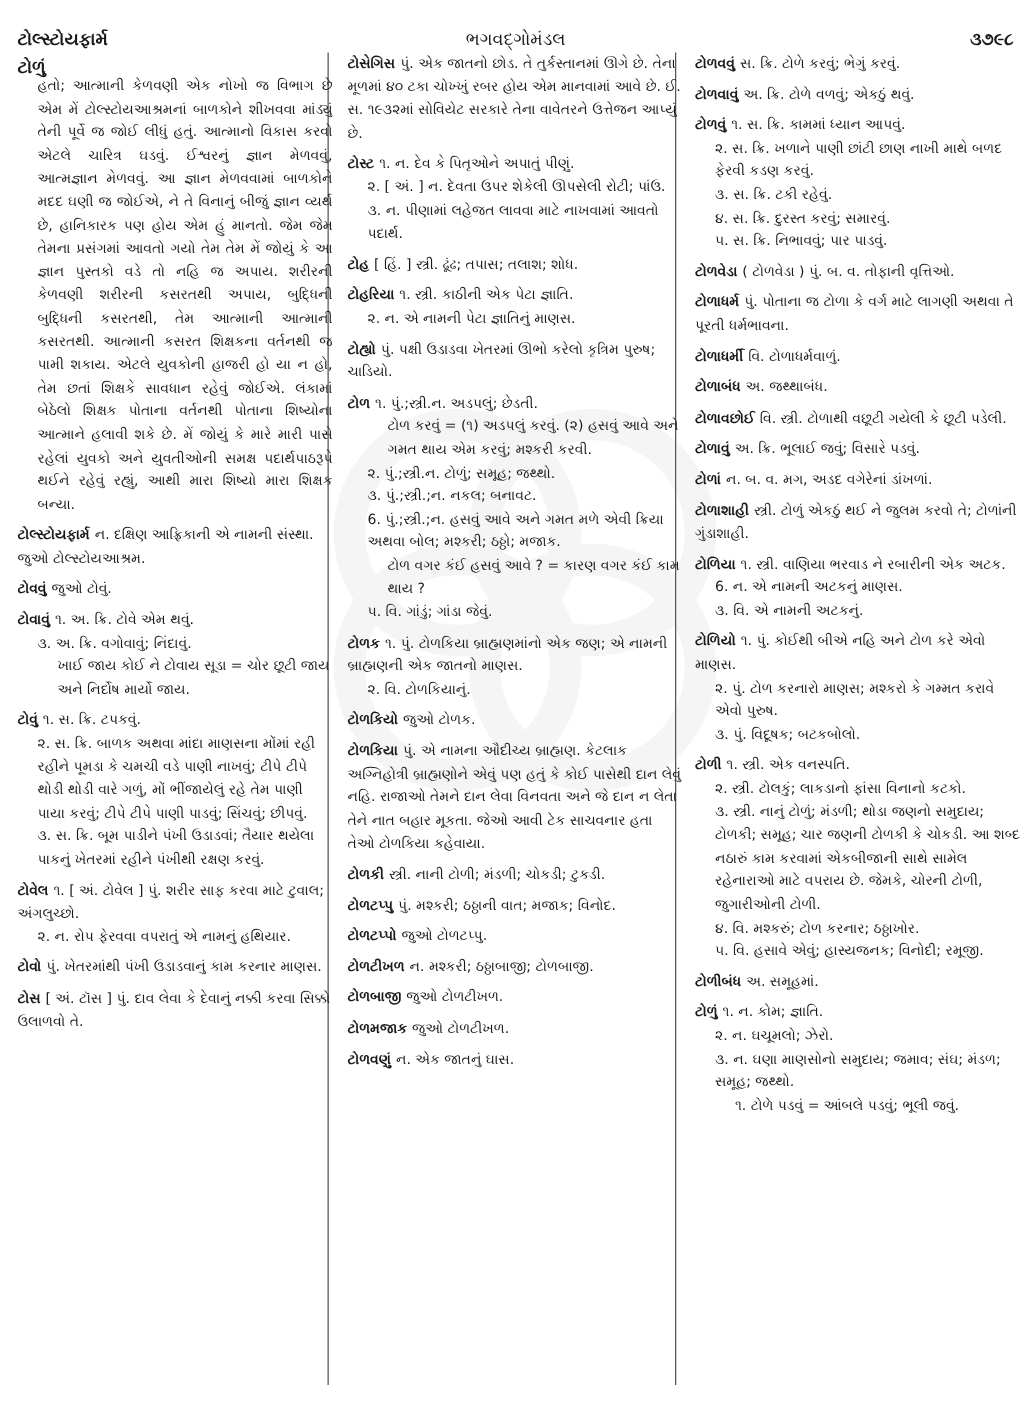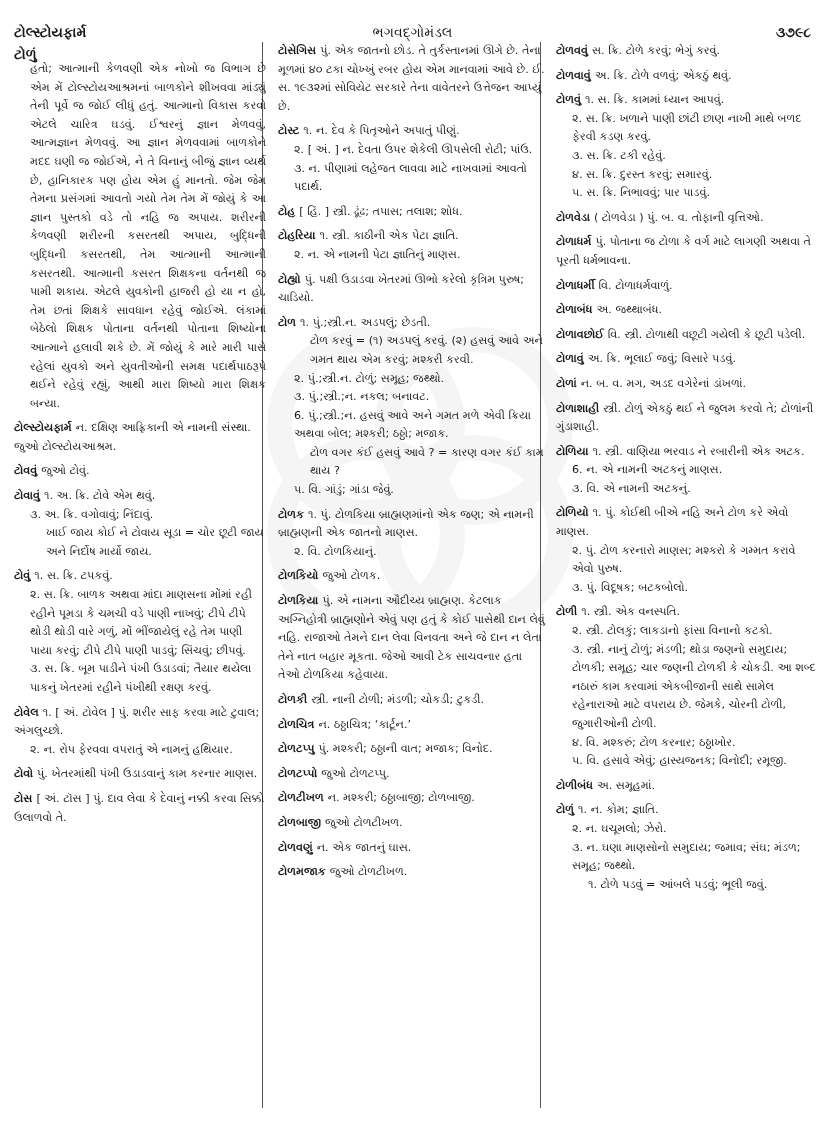--- a/index.html
+++ b/index.html
@@ -128,39 +128,36 @@
       <div class="entry">
         <span class="line"><span class="hw">ટોળકિયો</span><span>જુઓ ટોળક.</span></span>
       </div>
       <div class="entry">
         <span class="line"><span class="hw">ટોળકિયા</span><span>પું. એ નામના ઔદીચ્ય બ્રાહ્મણ. કેટલાક અગ્નિહોત્રી બ્રાહ્મણોને એવું પણ હતું કે કોઈ પાસેથી દાન લેવું નહિ. રાજાઓ તેમને દાન લેવા વિનવતા અને જે દાન ન લેતા તેને નાત બહાર મૂકતા. જેઓ આવી ટેક સાચવનાર હતા તેઓ ટોળકિયા કહેવાયા.</span></span>
       </div>
       <div class="entry">
         <span class="line"><span class="hw">ટોળકી</span><span>સ્ત્રી. નાની ટોળી; મંડળી; ચોકડી; ટુકડી.</span></span>
       </div>
       <div class="entry">
-        <span class="line"><span class="hw">ટોળચિત્ર</span><span>ન. ઠઠ્ઠાચિત્ર; ‘કાર્ટૂન.’</span></span>
-      </div>
-      <div class="entry">
         <span class="line"><span class="hw">ટોળટપ્પુ</span><span>પું. મશ્કરી; ઠઠ્ઠાની વાત; મજાક; વિનોદ.</span></span>
       </div>
       <div class="entry">
         <span class="line"><span class="hw">ટોળટપ્પો</span><span>જુઓ ટોળટપ્પુ.</span></span>
       </div>
       <div class="entry">
         <span class="line"><span class="hw">ટોળટીખળ</span><span>ન. મશ્કરી; ઠઠ્ઠાબાજી; ટોળબાજી.</span></span>
       </div>
       <div class="entry">
         <span class="line"><span class="hw">ટોળબાજી</span><span>જુઓ ટોળટીખળ.</span></span>
       </div>
       <div class="entry">
+        <span class="line"><span class="hw">ટોળમજાક</span><span>જુઓ ટોળટીખળ.</span></span>
+      </div>
+      <div class="entry">
         <span class="line"><span class="hw">ટોળવણું</span><span>ન. એક જાતનું ઘાસ.</span></span>
-      </div>
-      <div class="entry">
-        <span class="line"><span class="hw">ટોળમજાક</span><span>જુઓ ટોળટીખળ.</span></span>
       </div>
     </div>
   <div class="col col3">
       <div class="entry">
         <span class="line"><span class="hw">ટોળવવું</span><span>સ. ક્રિ. ટોળે કરવું; ભેગું કરવું.</span></span>
       </div>
       <div class="entry">
         <span class="line"><span class="hw">ટોળવાવું</span><span>અ. ક્રિ. ટોળે વળવું; એકઠું થવું.</span></span>
       </div>
       <div class="entry">

